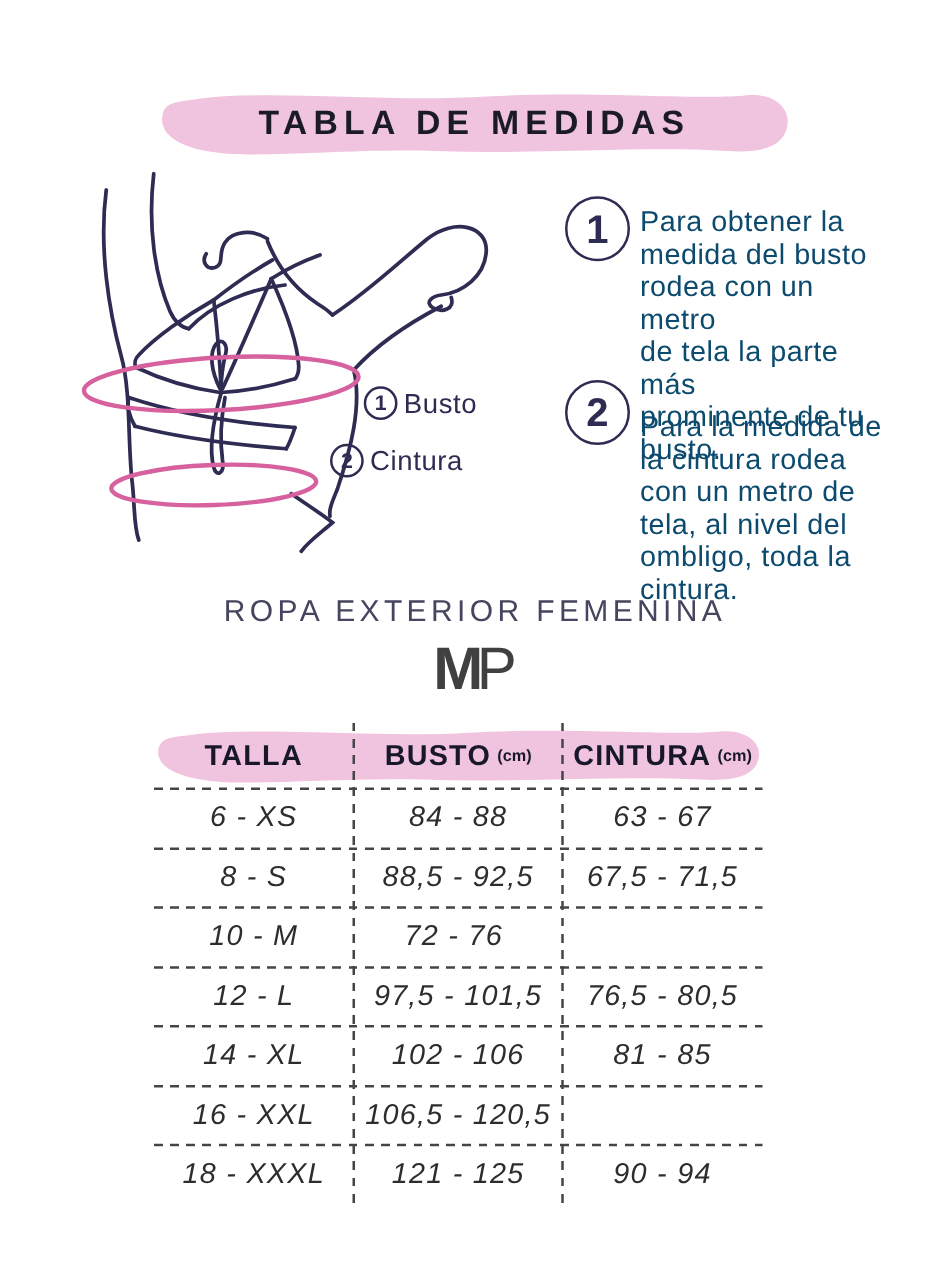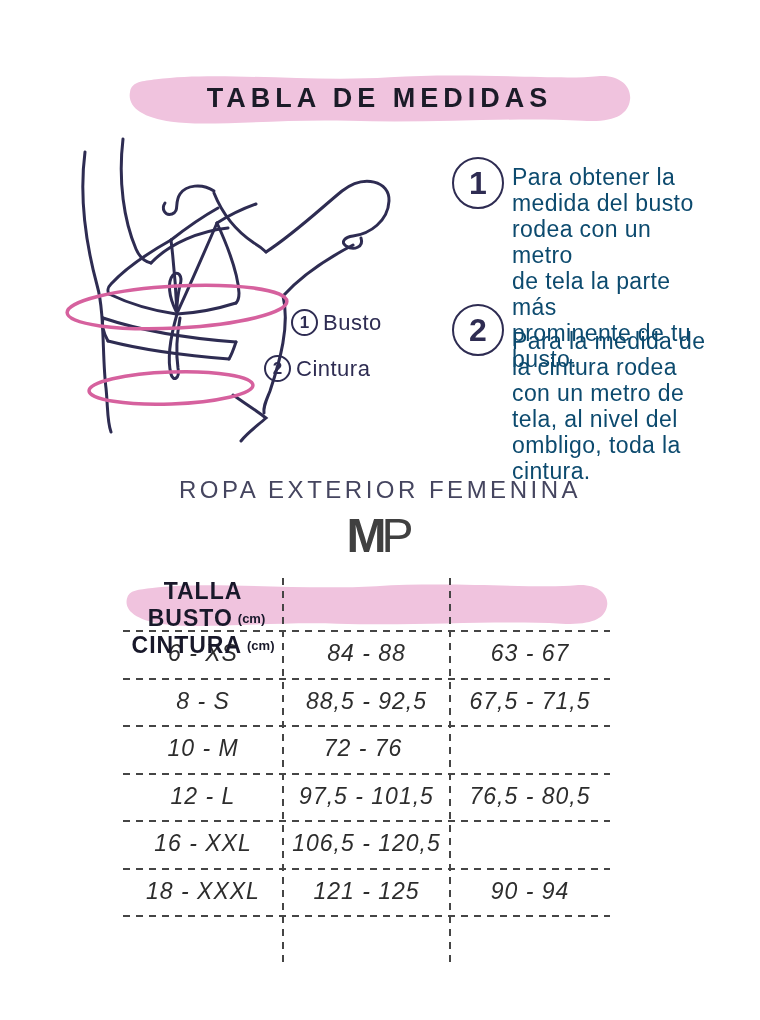--- a/index.html
+++ b/index.html
@@ -49,21 +49,21 @@
     text-align:center; font-size:24px; letter-spacing:3.5px; color:#45455f;
   }
   .brand-logo {
     position:absolute; left:0; top:510px; width:100%; text-align:center;
     font-family:Liberation Sans, sans-serif; font-size:48px; color:#404040; line-height:52px;
   }
   .brand-logo .logo-m { font-weight:700; }
   .brand-logo .logo-p { font-weight:400; margin-left:-5px; }
   
   .size-table { position:absolute; left:123px; top:578px; width:487px; height:400px; }
-  .thead { position:relative; width:487px; height:52px; display:flex;flex-direction:column; }
+  .thead { position:relative; width:487px; height:52px; display:flex; }
   .thead .blob-svg { height:50px; top:1px; }
   .th {
     position:relative; display:flex; align-items:center; justify-content:center;
     font-weight:bold; color:#18182a; font-size:23px; letter-spacing:1px;
   }
   .th .unit { font-size:13px; font-weight:bold; margin-left:5px; letter-spacing:0; }
   .col0 { width:160px; } .col1 { width:167px; } .col2 { width:160px; }
   .trow { width:487px; height:47.5px; display:flex;font-style:italic; }
   .td {
     display:flex; align-items:center; justify-content:center;
@@ -191,20 +191,25 @@
     <div class="trow">
       <div class="td col0">10 - M</div>
       <div class="td col2">72 - 76</div>
     </div>
     <div class="trow">
       <div class="td col0">12 - L</div>
       <div class="td col1">97,5 - 101,5</div>
       <div class="td col2">76,5 - 80,5</div>
     </div>
     <div class="trow">
+      <div class="td col0">14 - XL</div>
+      <div class="td col1">102 - 106</div>
+      <div class="td col2">81 - 85</div>
+    </div>
+    <div class="trow">
       <div class="td col0">16 - XXL</div>
       <div class="td col1">106,5 - 120,5</div>
     </div>
     <div class="trow">
       <div class="td col0">18 - XXXL</div>
       <div class="td col1">121 - 125</div>
       <div class="td col2">90 - 94</div>
     </div>
 
     <div class="hline" style="top:52px"></div>

